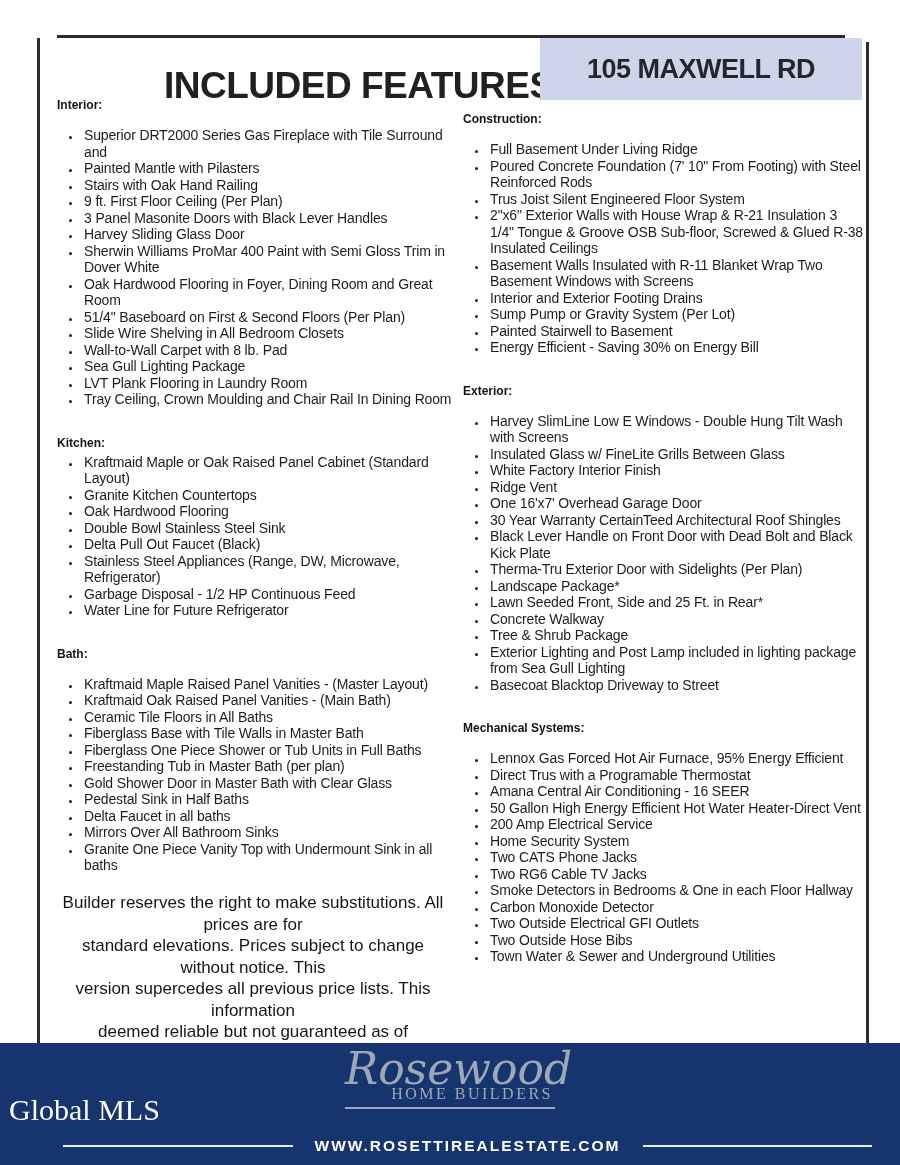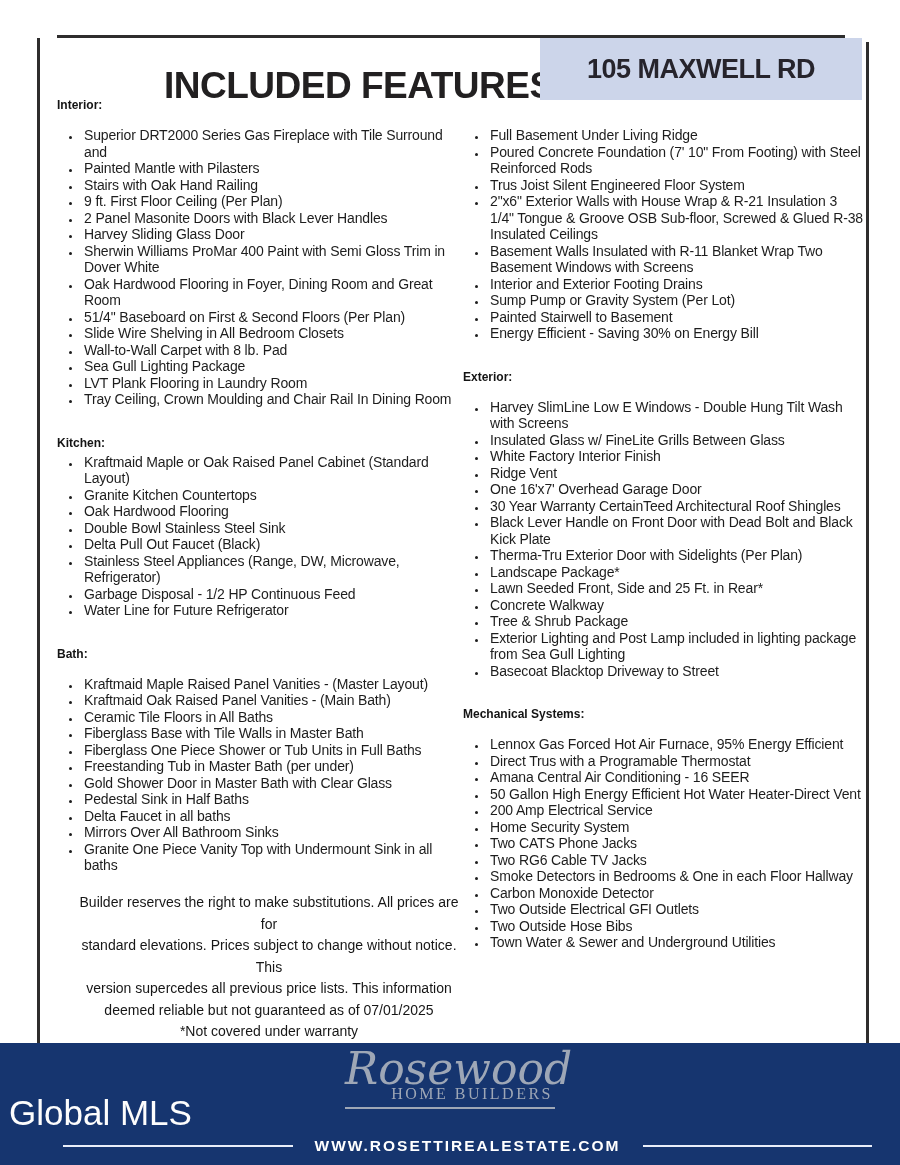--- a/index.html
+++ b/index.html
@@ -48,33 +48,32 @@
     font-size:14px; line-height:16.5px; letter-spacing:-0.15px;
     color:#1d1d1d;
   }
   .feature-section.spaced ul.feature-list { margin-top:15px; }
   ul.feature-list li { margin:0; padding-left:2px; }
   ul.feature-list li::marker { font-size:11px; }
 
   
   .disclaimer {
     position:absolute; left:55px; top:892px; width:396px;
-    text-align:center; font-size:14px; line-height:21.5px;
+    text-align:center; font-size:17px; line-height:21.5px;
     color:#161616;
-    margin-left:16px;
   }
 
   
   .footer {
     position:absolute; left:0; bottom:0; width:900px; height:122px;
     background:var(--footer-bg, #16356f); color:#ffffff;
   }
   .mls-label {
     position:absolute; left:9px; top:50px;
-    font-size:35px; font-weight:400; color:#fdfdfd; white-space:nowrap;
+    font-size:30px; font-weight:400; color:#fdfdfd; white-space:nowrap;font-family:Liberation Serif, serif;
   }
   .logo {
     position:absolute; left:50%; top:2px; transform:translateX(-50%);
     width:210px; text-align:center; color:var(--silver,#9ea7b6);
   }
   .logo-script {
     font-family:"DejaVu Serif", serif; font-style:italic;
     font-size:44px; line-height:1.1; white-space:nowrap;
   }
   .logo-sub {
@@ -105,21 +104,21 @@
 
   <div class="columns">
     <div class="col col-left" id="col-left">
         <section class="feature-section spaced">
           <h2 class="section-heading">Interior:</h2>
           <ul class="feature-list">
             <li>Superior DRT2000 Series Gas Fireplace with Tile Surround and</li>
             <li>Painted Mantle with Pilasters</li>
             <li>Stairs with Oak Hand Railing</li>
             <li>9 ft. First Floor Ceiling (Per Plan)</li>
-            <li>2 Panel Masonite Doors with Black Lever Handles</li>
+            <li>3 Panel Masonite Doors with Black Lever Handles</li>
             <li>Harvey Sliding Glass Door</li>
             <li>Sherwin Williams ProMar 400 Paint with Semi Gloss Trim in Dover White</li>
             <li>Oak Hardwood Flooring in Foyer, Dining Room and Great Room</li>
             <li>51/4" Baseboard on First &amp; Second Floors (Per Plan)</li>
             <li>Slide Wire Shelving in All Bedroom Closets</li>
             <li>Wall-to-Wall Carpet with 8 lb. Pad</li>
             <li>Sea Gull Lighting Package</li>
             <li>LVT Plank Flooring in Laundry Room</li>
             <li>Tray Ceiling, Crown Moulding and Chair Rail In Dining Room</li>
           </ul>
@@ -138,31 +137,32 @@
           </ul>
         </section>
         <section class="feature-section spaced">
           <h2 class="section-heading">Bath:</h2>
           <ul class="feature-list">
             <li>Kraftmaid Maple Raised Panel Vanities - (Master Layout)</li>
             <li>Kraftmaid Oak Raised Panel Vanities - (Main Bath)</li>
             <li>Ceramic Tile Floors in All Baths</li>
             <li>Fiberglass Base with Tile Walls in Master Bath</li>
             <li>Fiberglass One Piece Shower or Tub Units in Full Baths</li>
-            <li>Freestanding Tub in Master Bath (per under)</li>
+            <li>Freestanding Tub in Master Bath (per plan)</li>
             <li>Gold Shower Door in Master Bath with Clear Glass</li>
             <li>Pedestal Sink in Half Baths</li>
             <li>Delta Faucet in all baths</li>
             <li>Mirrors Over All Bathroom Sinks</li>
             <li>Granite One Piece Vanity Top with Undermount Sink in all baths</li>
           </ul>
         </section>
       </div>
     <div class="col col-right" id="col-right">
         <section class="feature-section spaced">
+          <h2 class="section-heading">Construction:</h2>
           <ul class="feature-list">
             <li>Full Basement Under Living Ridge</li>
             <li>Poured Concrete Foundation (7' 10" From Footing) with Steel Reinforced Rods</li>
             <li>Trus Joist Silent Engineered Floor System</li>
             <li>2"x6" Exterior Walls with House Wrap &amp; R-21 Insulation 3 1/4" Tongue &amp; Groove OSB Sub-floor, Screwed &amp; Glued R-38 Insulated Ceilings</li>
             <li>Basement Walls Insulated with R-11 Blanket Wrap Two Basement Windows with Screens</li>
             <li>Interior and Exterior Footing Drains</li>
             <li>Sump Pump or Gravity System (Per Lot)</li>
             <li>Painted Stairwell to Basement</li>
             <li>Energy Efficient - Saving 30% on Energy Bill</li>

